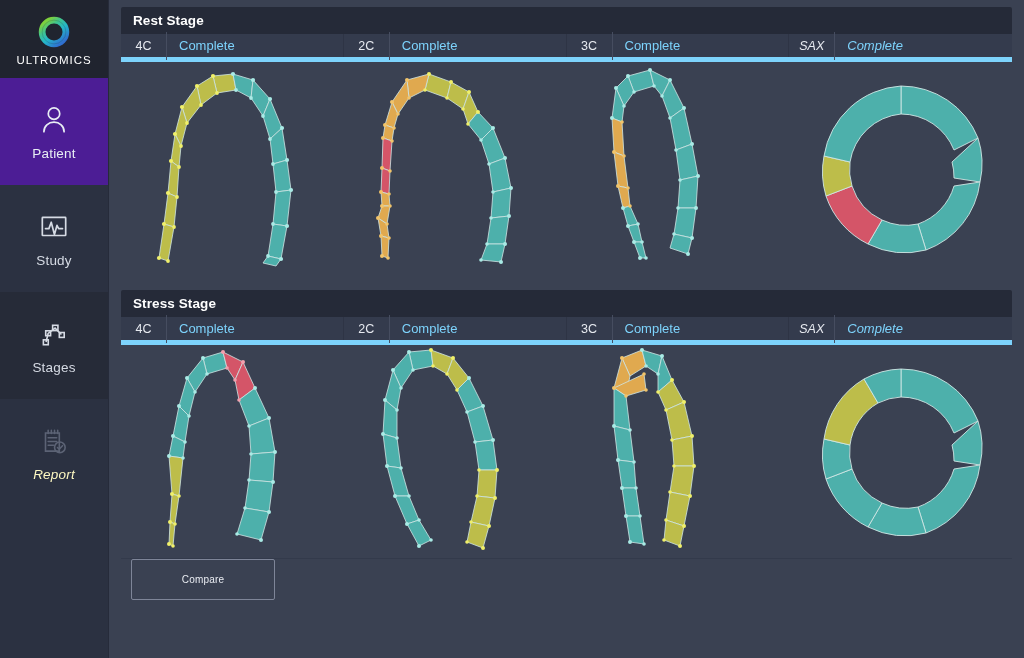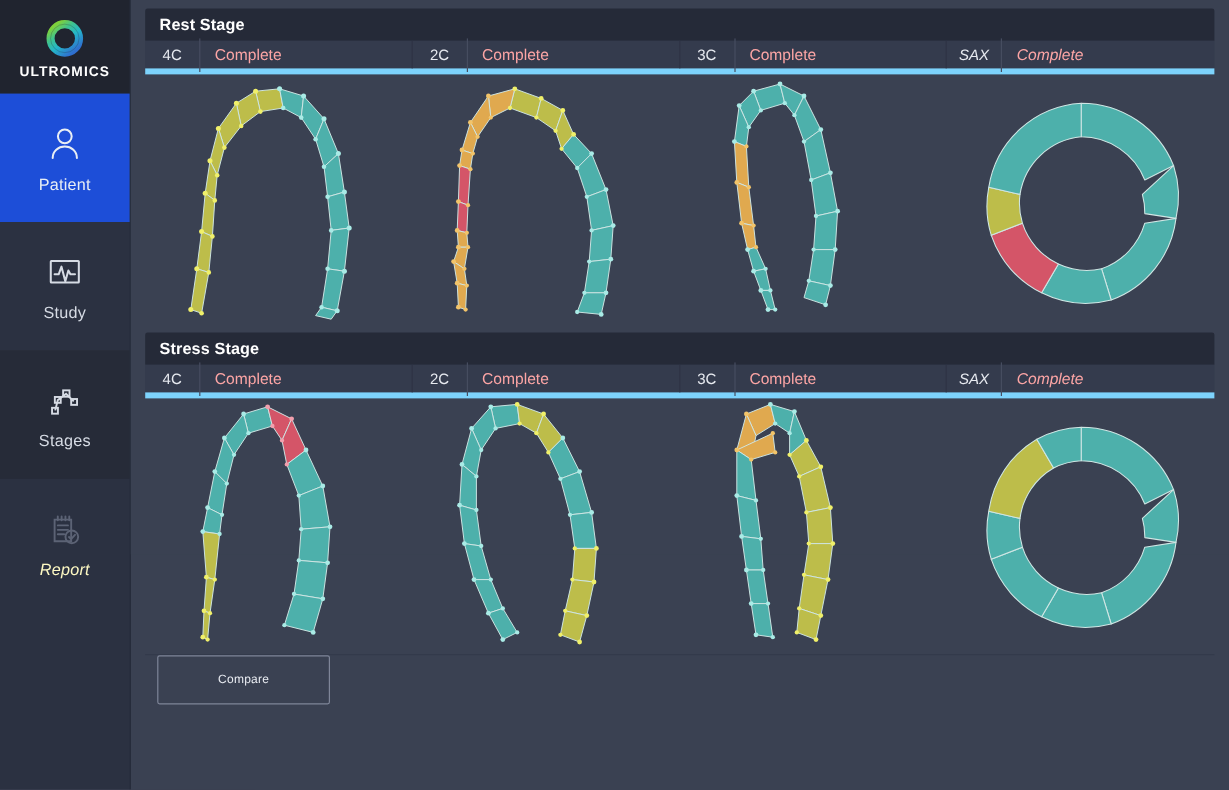--- a/index.html
+++ b/index.html
@@ -22,34 +22,34 @@
   }
   .brand {
     height: 78px;
     background: #20242f;
     display: flex; flex-direction: column;
     align-items: center; justify-content: center;
     gap: 3px;
   }
   .brand-logo { width: 38px; height: 38px; display:block; }
   .brand-name {
-    color: #ffffff; font-size: 11.5px; font-weight: bold;
+    color: #ffffff; font-size: 11.5px; font-weight: normal;
     letter-spacing: 0.9px;
   }
   .nav-item {
     height: 107px;
     display: flex; flex-direction: column;
     align-items: center; justify-content: center;
     gap: 9px;
     color: #d6dbe4;
     cursor: pointer;
     position: relative;
   }
   .nav-item .nav-label { font-size: 13.5px; letter-spacing: 0.2px; }
-  .nav-item.active { background: #1d4ed8; color: #e8eef4; }
+  .nav-item.active { background: #4c1d95; color: #e8eef4; }
   .nav-item.current { background: #262b38; }
   .nav-item.disabled { color: #fef9c3; cursor: default; font-style: italic; }
   .nav-icon { width: 34px; height: 34px; display: block; }
 
   
   .main {
     flex: 1; height: 462px;
     background: #3a4152;
     display: flex; flex-direction: column;
     padding: 7px 12px 0 12px;
@@ -80,21 +80,21 @@
   }
   .vs-cell:last-child { border-right: none; font-style: italic; }
   .vs-code {
     color: #e7eaf0; font-size: 12.5px;
     width: 46px; text-align: center;
     flex: 0 0 46px;
     border-right: 1px solid #464d60;
     line-height: 28px;
   }
   .vs-state {
-    color: #fca5a5; font-size: 13px;
+    color: #7dd3fc; font-size: 13px;
     padding-left: 12px;
   }
 
   .mesh-row {
     height: 213px;
     display: flex;
     align-items: stretch;
   }
   .mesh-cell {
     flex: 1 1 25%;
@@ -416,21 +416,21 @@
               <path d="M120,176 A83,83 0 0,1 62,170 L76,146 A57,57 0 0,0 112,150 Z" fill="#4db0ab"></path>
               <path d="M62,170 A83,83 0 0,1 20,122 L46,112 A57,57 0 0,0 76,146 Z" fill="#d45568"></path>
               <path d="M20,122 A83,83 0 0,1 18,82 L44,88 A57,57 0 0,0 46,112 Z" fill="#bdbd4a"></path>
               <path d="M18,82 A83,83 0 0,1 95,12 L95,40 A57,57 0 0,0 44,88 Z" fill="#4db0ab"></path>
             </g>
           </svg>
         </div>
       </div>
     </div>
 
-    <div class="stage-block" style="margin-top:2px;">
+    <div class="stage-block" style="margin-top:15px;">
       <div class="stage-title-bar">
         <span class="stage-title">Stress Stage</span>
       </div>
 
       <div class="view-status-row">
         <div class="vs-cell">
           <span class="vs-code">4C</span>
           <span class="vs-state">Complete</span>
         </div>
         <div class="vs-cell">

